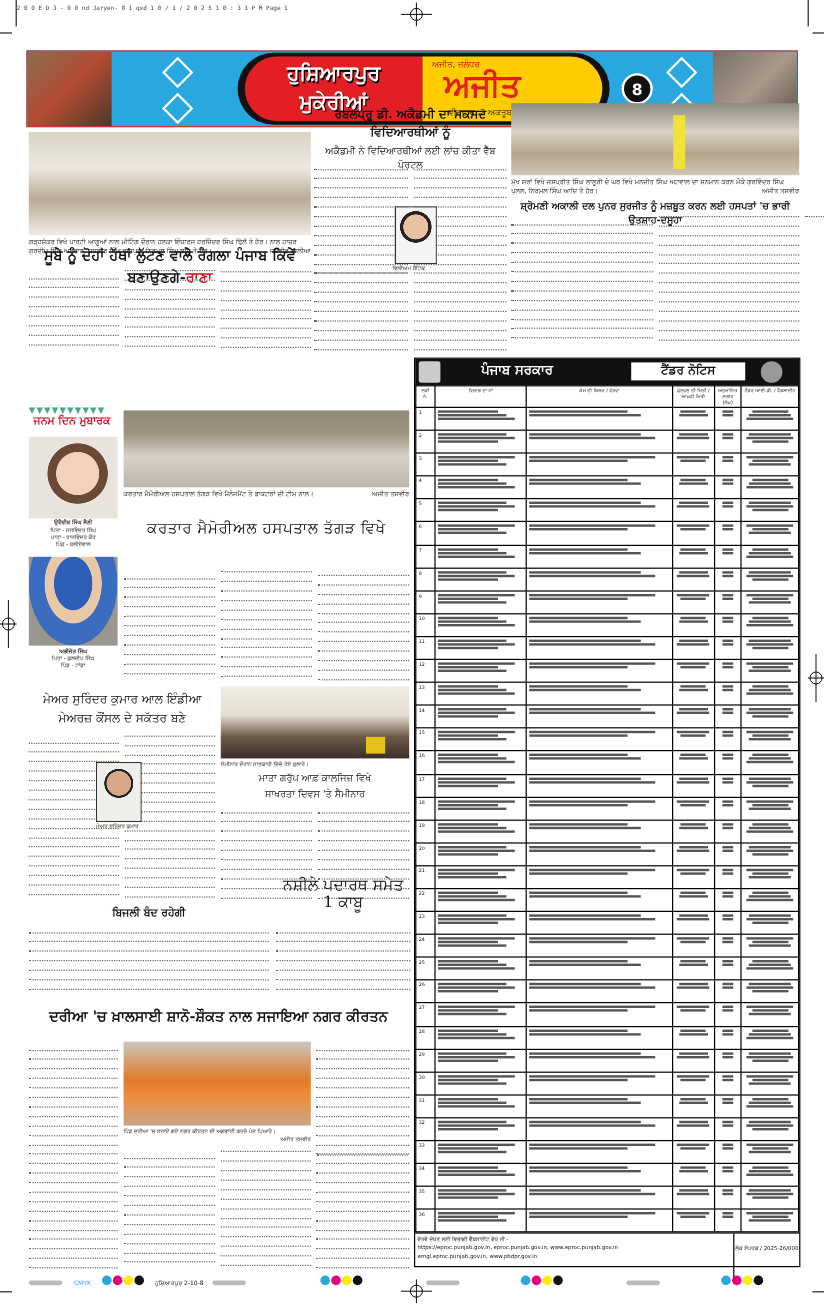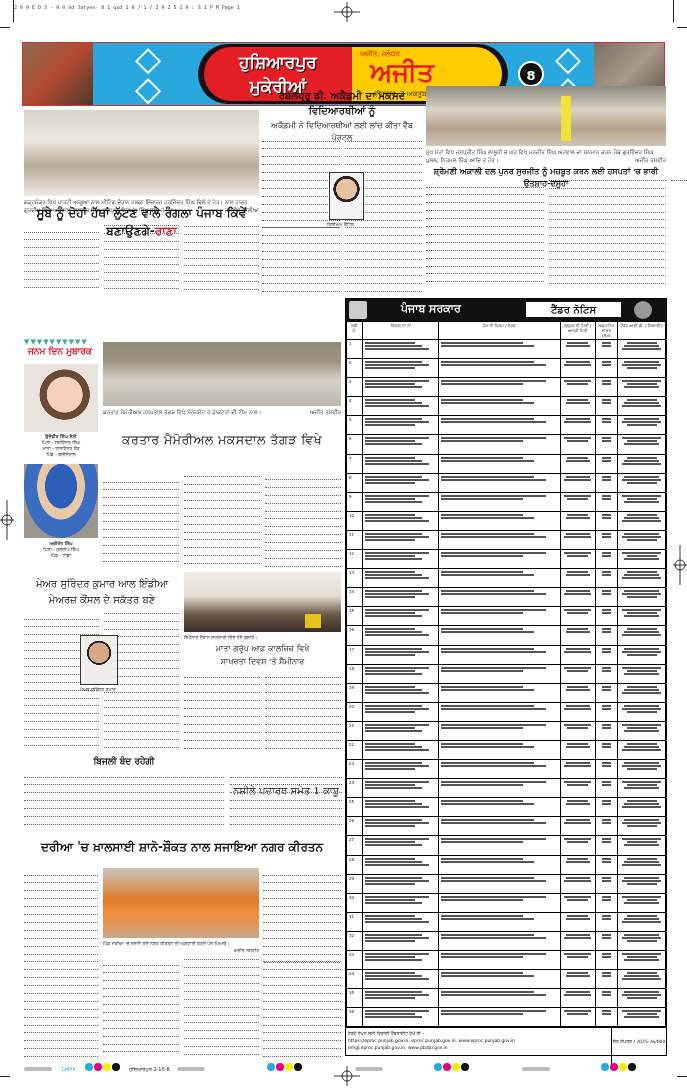--- a/index.html
+++ b/index.html
@@ -223,21 +223,21 @@
   <div>ਪਿਤਾ - ਕੁਲਦੀਪ ਸਿੰਘ</div>
   <div>ਪਿੰਡ - ਟਾਂਡਾ</div>
 </div>
 
 <div class="abs photo-box" style="left:103px;top:342px;width:238px;height:64px;background:linear-gradient(180deg,#8f8a7a 0%,#a09480 30%,#d6d0c6 60%,#bcb6ac 100%);"></div>
 <div class="abs caption" style="left:103px;top:408px;width:238px;">
   <span>ਕਰਤਾਰ ਮੈਮੋਰੀਅਲ ਹਸਪਤਾਲ ਤੱਗੜ ਵਿਖੇ ਮੈਨੇਜਮੈਂਟ ਤੇ ਡਾਕਟਰਾਂ ਦੀ ਟੀਮ ਨਾਲ।</span>
   <span style="float:right;">ਅਜੀਤ ਤਸਵੀਰ</span>
 </div>
 <div class="abs headline" style="left:103px;top:430px;width:238px;font-size:12.5px;line-height:20px;font-weight:normal;letter-spacing:0.5px;">
-  <div>ਕਰਤਾਰ ਮੈਮੋਰੀਅਲ ਮਕਸਦਾਲ ਤੱਗੜ ਵਿਖੇ</div>
+  <div>ਕਰਤਾਰ ਮੈਮੋਰੀਅਲ ਹਸਪਤਾਲ ਤੱਗੜ ਵਿਖੇ</div>
 </div>
 <div class="abs body-text" style="left:103px;top:475px;width:238px;height:94px;column-count:3;">
   <span class="l"></span>
     <span class="l"></span>
     <span class="l"></span>
     <span class="l"></span>
     <span class="l"></span>
     <span class="l"></span>
     <span class="l"></span>
     <span class="l"></span>
@@ -352,21 +352,21 @@
 <div class="abs body-text" style="left:24px;top:770px;width:200px;height:56px;">
   <span class="l"></span>
     <span class="l"></span>
     <span class="l"></span>
     <span class="l"></span>
     <span class="l"></span>
     <span class="l"></span>
     <span class="l"></span>
 </div>
 
-<div class="abs headline" style="left:230px;top:784px;width:112px;font-size:10px;line-height:14px;font-weight:normal;">ਨਸ਼ੀਲੇ ਪਦਾਰਥ ਸਮੇਤ 1 ਕਾਬੂ</div>
+<div class="abs headline" style="left:230px;top:732px;width:112px;font-size:13px;line-height:14px;font-weight:normal;">ਨਸ਼ੀਲੇ ਪਦਾਰਥ ਸਮੇਤ 1 ਕਾਬੂ</div>
 <div class="abs body-text" style="left:230px;top:770px;width:112px;height:56px;">
   <span class="l"></span>
     <span class="l"></span>
     <span class="l"></span>
     <span class="l"></span>
     <span class="l"></span>
     <span class="l"></span>
     <span class="l"></span>
 </div>
 

